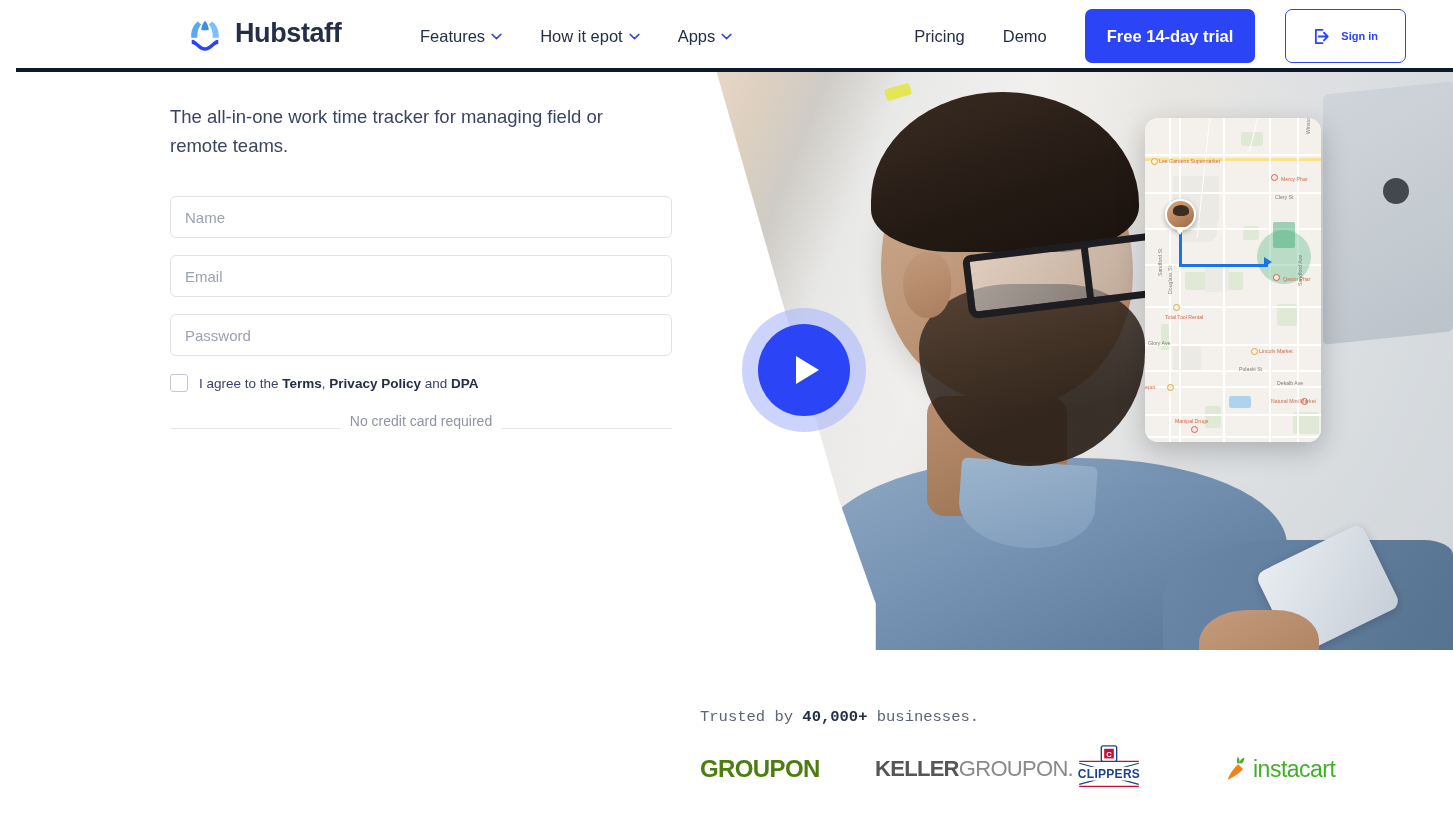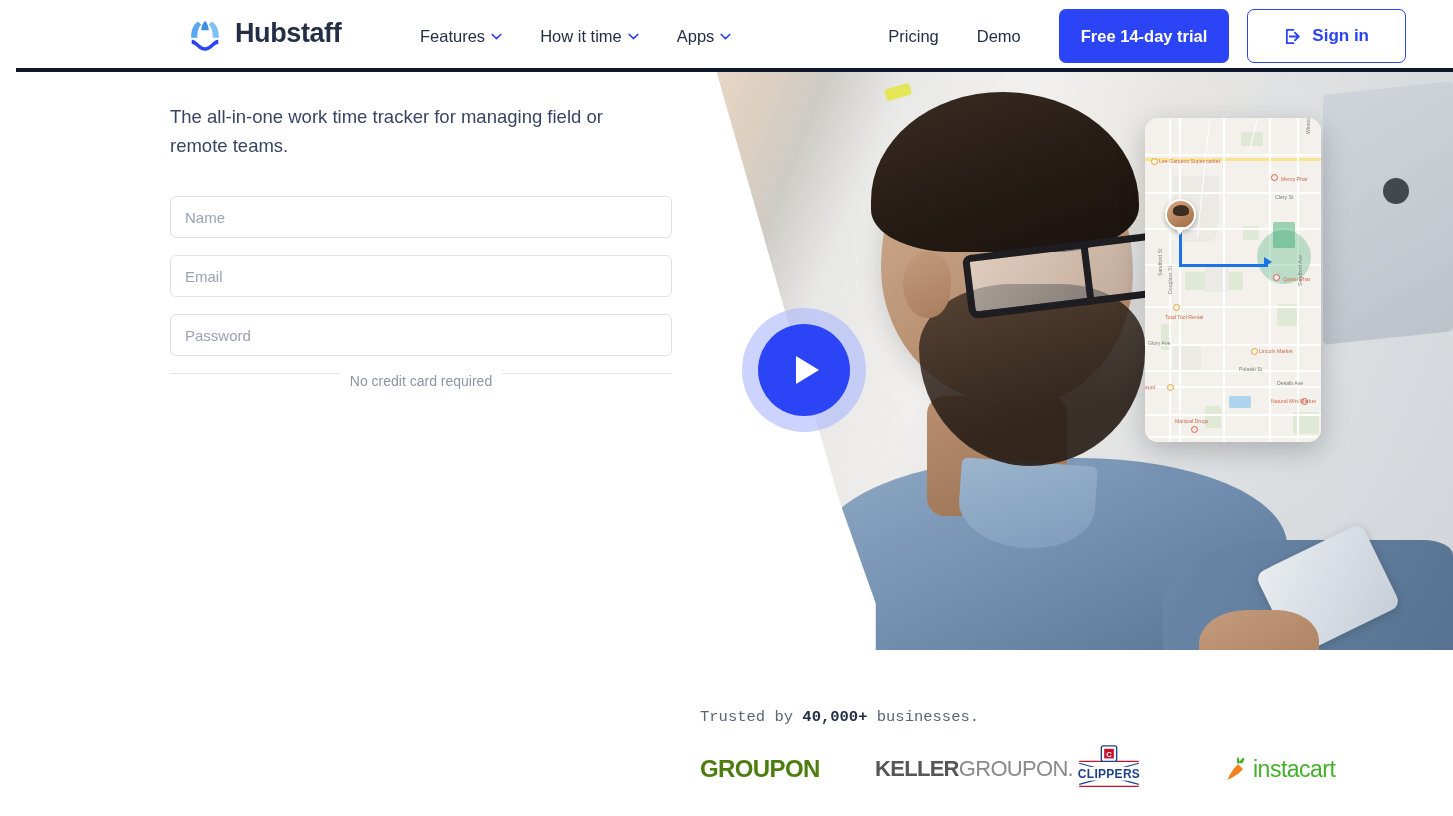--- a/index.html
+++ b/index.html
@@ -41,23 +41,23 @@
   .nav-link {
     font-size: 16.5px; color: #242f45; cursor: pointer;
     margin-right: 38px; white-space: nowrap;
   }
   .btn-trial {
     background: #2b44f5; color: #fff; font-size: 16.5px; font-weight: bold;
     border: none; border-radius: 7px; padding: 0 22px; height: 54px;
     cursor: pointer; white-space: nowrap; font-family: inherit;
   }
   .btn-signin {
-    margin-left: 18px; background: #fff; color: #2b44f5;
-    font-size: 17px; font-weight: bold; border: 1.6px solid #2b44f5;
-    border-radius: 7px; height: 54px; padding: 0 36px; cursor: pointer;
+    margin-left: 30px; background: #fff; color: #2b44f5;
+    font-size: 11px; font-weight: bold; border: 1.6px solid #2b44f5;
+    border-radius: 7px; height: 54px; padding: 0 27px; cursor: pointer;
     display: flex; align-items: center; gap: 9px; font-family: inherit;
     white-space: nowrap;
   }
   .signin-icon { width: 19px; height: 19px; display:block; }
 
   
   .left-col { position: absolute; left: 170px; top: 72px; width: 502px; }
   .headline {
     margin-top: 68px; font-size: 55px; line-height: 1.17;
     font-weight: bold; color: #242f45; letter-spacing: -1.2px;
@@ -81,21 +81,21 @@
     background: #fff; cursor: pointer; flex: none;
   }
   .agree-text { font-size: 13.5px; color: #3a4563; white-space: nowrap; }
   .agree-text b { font-weight: bold; color: #242f45; cursor: pointer; }
   .btn-create {
     margin-top: 27px; width: 502px; height: 54px; background: #2b44f5;
     color: #fff; border: none; border-radius: 7px; font-size: 17px;
     font-weight: bold; cursor: pointer; font-family: inherit;
   }
   .nocard {
-    width: 502px; display: flex; align-items: flex-start; gap: 10px;
+    margin-top: 21px; width: 502px; display: flex; align-items: flex-end; gap: 10px;
   }
   .nocard .rule { flex: 1; height: 1px; background: #e3e6eb; }
   .nocard .nocard-txt { font-size: 14px; color: #8d94a5; white-space: nowrap; }
 
   
   .hero {
     position: absolute; left: 713px; top: 70px; width: 740px; height: 580px;
     overflow: hidden; z-index: 5;
     border-bottom-left-radius: 44px;
     clip-path: polygon(3px 0, 100% 0, 100% 100%, 22% 100%, 22% 92%, 17% 74%);
@@ -311,21 +311,21 @@
     <div class="nav-main">
       <div class="nav-item">
         <span>Features</span>
         <span>
           <svg class="chev" viewBox="0 0 12 8">
               <path d="M1 1.6 L6 6.4 L11 1.6" stroke="#2b44f5" stroke-width="1.7" fill="none" stroke-linecap="round" stroke-linejoin="round"></path>
             </svg>
         </span>
       </div>
       <div class="nav-item">
-        <span>How it time</span>
+        <span>How it epot</span>
         <span>
           <svg class="chev" viewBox="0 0 12 8">
               <path d="M1 1.6 L6 6.4 L11 1.6" stroke="#2b44f5" stroke-width="1.7" fill="none" stroke-linecap="round" stroke-linejoin="round"></path>
             </svg>
         </span>
       </div>
       <div class="nav-item">
         <span>Apps</span>
         <span>
           <svg class="chev" viewBox="0 0 12 8">
@@ -459,20 +459,26 @@
 
   <div class="left-col">
 
     <p class="subhead">The all-in-one work time tracker for managing field or remote teams.</p>
 
     <div class="form">
       <input class="field" type="text" placeholder="Name" style="">
       <input class="field" type="email" placeholder="Email" style="">
       <input class="field" type="password" placeholder="Password" style="">
 
+      <div class="agree-row">
+        <div class="cbox"></div>
+        <div class="agree-text">
+          <span>I agree to the </span><b>Terms</b><span>, </span><b>Privacy Policy</b><span> and </span><b>DPA</b>
+        </div>
+      </div>
 
 
       <div class="nocard">
         <span class="rule"></span>
         <span class="nocard-txt">No credit card required</span>
         <span class="rule"></span>
       </div>
     </div>
   </div>
 

